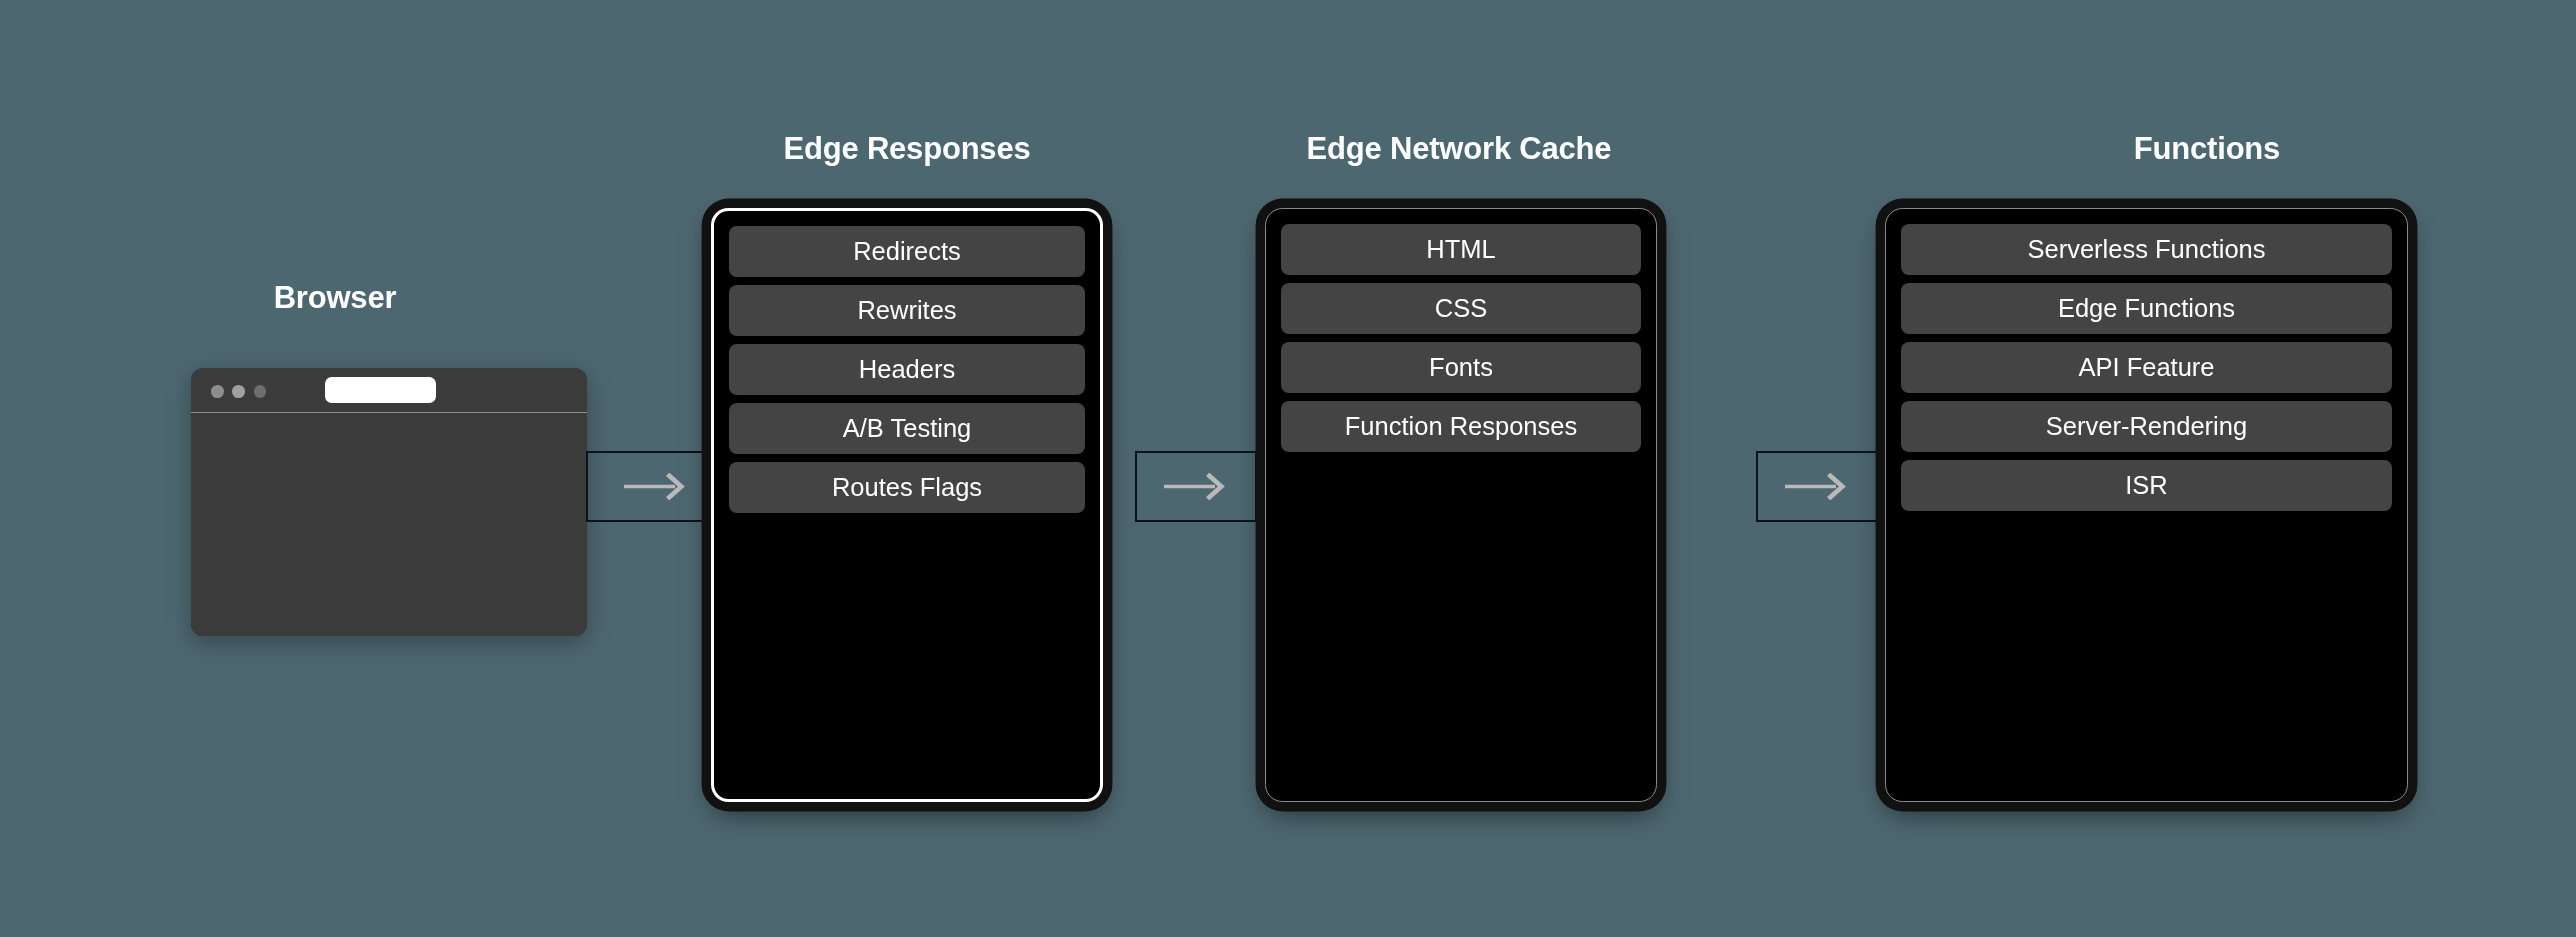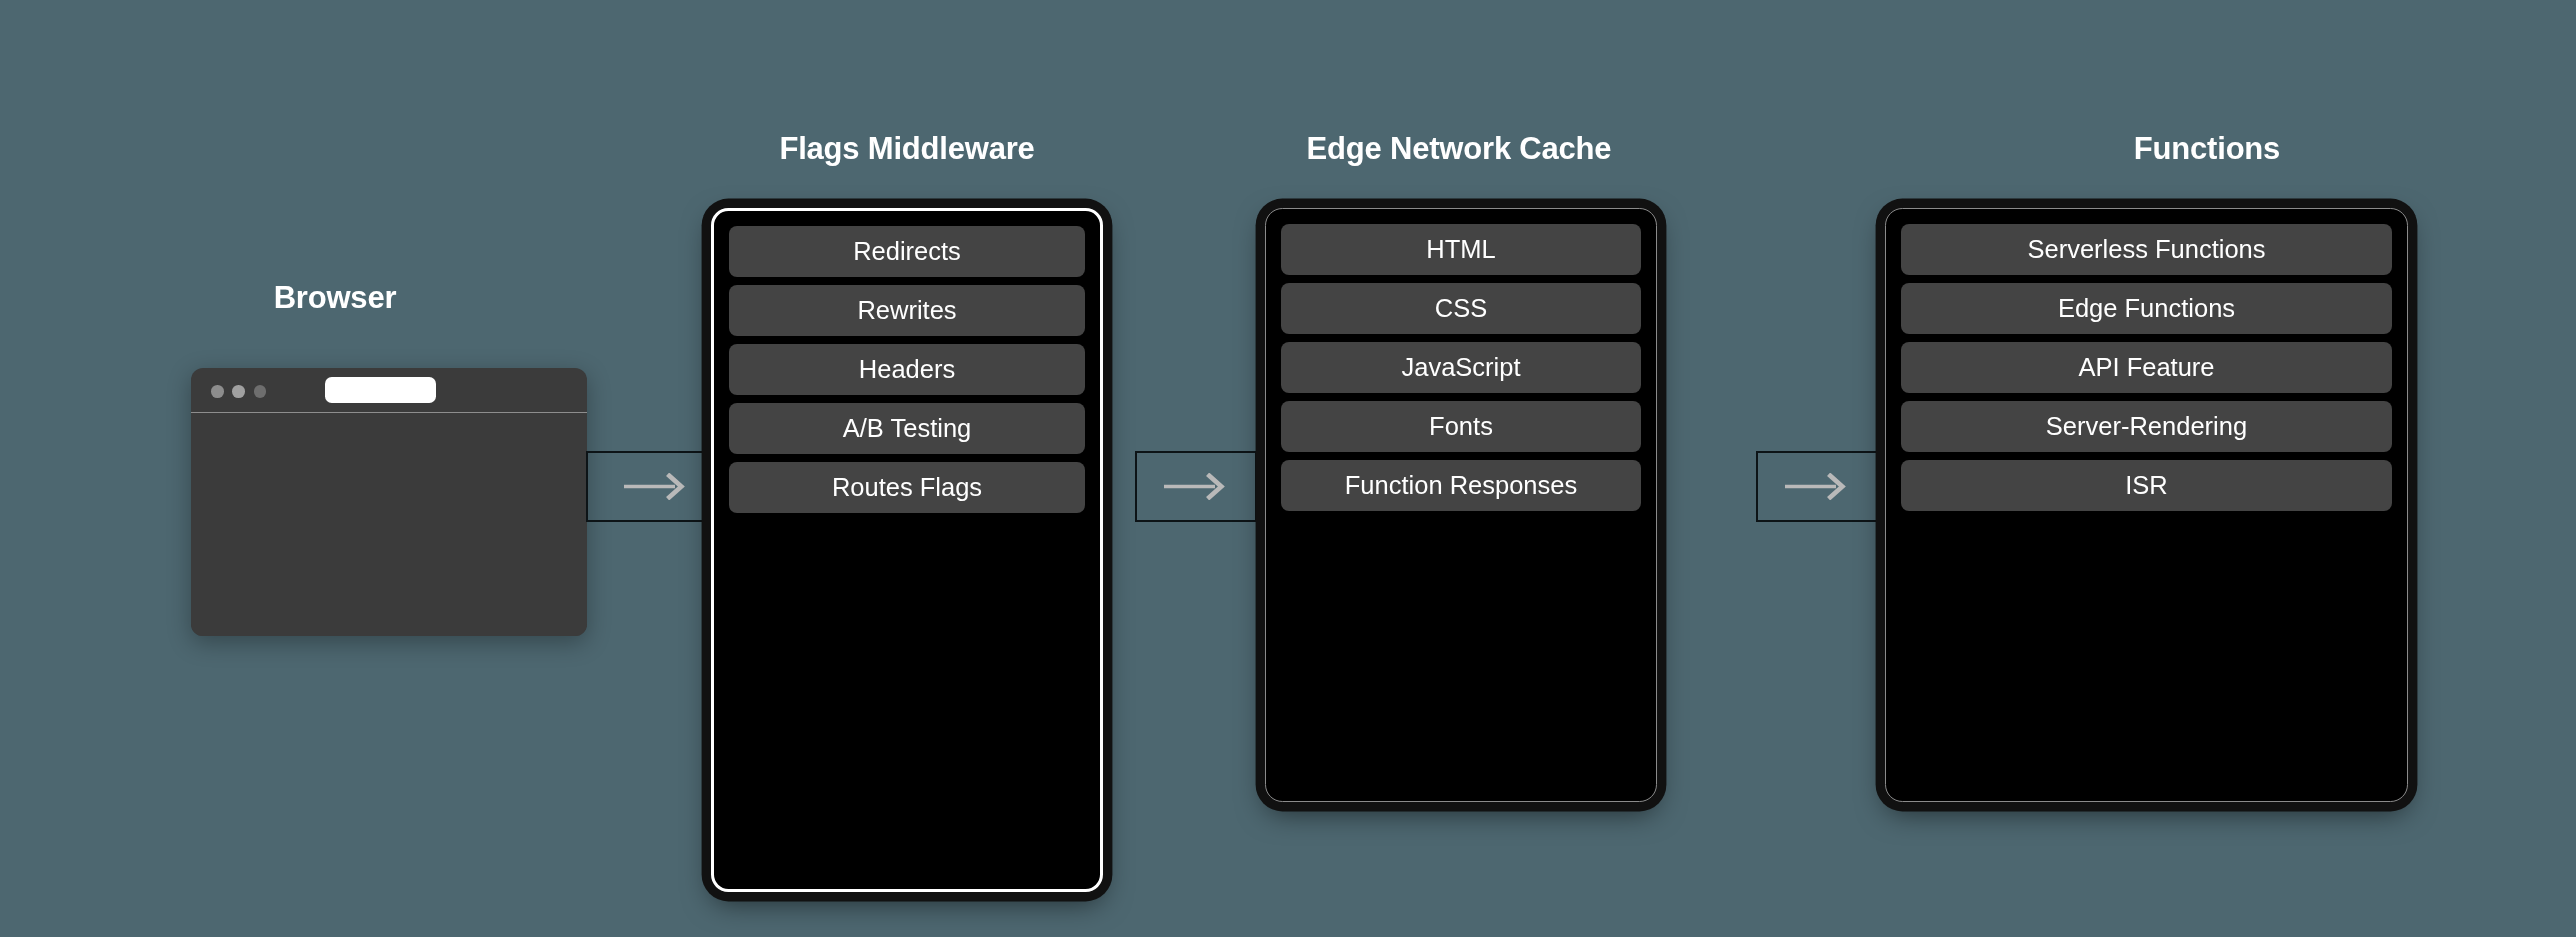--- a/index.html
+++ b/index.html
@@ -154,24 +154,24 @@
     <div id="browser-viewport"></div>
   </div>
 
   <div class="connector" id="conn-1" style="left:586px; top:451px; width:140px; height:71px;">
     <svg class="arrow-svg" width="64" height="27" viewBox="0 0 96 40">
       <path d="M2 20 H74" stroke="#b9b9b9" stroke-width="5" fill="none" stroke-linecap="square"></path>
       <path d="M68 4 L86 20 L68 36" stroke="#b9b9b9" stroke-width="7" fill="none" stroke-linecap="square" stroke-linejoin="miter"></path>
     </svg>
   </div>
 
-  <div class="col-title" id="mw-title" style="left:726px; top:133px; width:362px;">Flags Middleware</div>
+  <div class="col-title" id="mw-title" style="left:726px; top:133px; width:362px;">Edge Responses</div>
 
   <div class="panel-wrap" style="left:711px; top:208px; width:392px; height:594px;">
-    <div class="panel highlight" style="width:392px; height:684px;">
+    <div class="panel highlight" style="width:392px; height:594px;">
       <div class="chip-list">
         <div class="chip">Redirects</div>
         <div class="chip">Rewrites</div>
         <div class="chip">Headers</div>
         <div class="chip">A/B Testing</div>
         <div class="chip">Routes Flags</div>
       </div>
     </div>
   </div>
 
@@ -182,21 +182,20 @@
     </svg>
   </div>
 
   <div class="col-title" id="cache-title" style="left:1261px; top:133px; width:396px;">Edge Network Cache</div>
 
   <div class="panel-wrap" style="left:1265px; top:208px; width:392px; height:446px;">
     <div class="panel plain" style="width:392px; height:594px;">
       <div class="chip-list">
         <div class="chip">HTML</div>
         <div class="chip">CSS</div>
-        <div class="chip">JavaScript</div>
         <div class="chip">Fonts</div>
         <div class="chip">Function Responses</div>
       </div>
     </div>
   </div>
 
   <div class="connector" id="conn-3" style="left:1756px; top:451px; width:122px; height:71px;">
     <svg class="arrow-svg" width="64" height="27" viewBox="0 0 96 40">
       <path d="M2 20 H74" stroke="#b9b9b9" stroke-width="5" fill="none" stroke-linecap="square"></path>
       <path d="M68 4 L86 20 L68 36" stroke="#b9b9b9" stroke-width="7" fill="none" stroke-linecap="square" stroke-linejoin="miter"></path>

